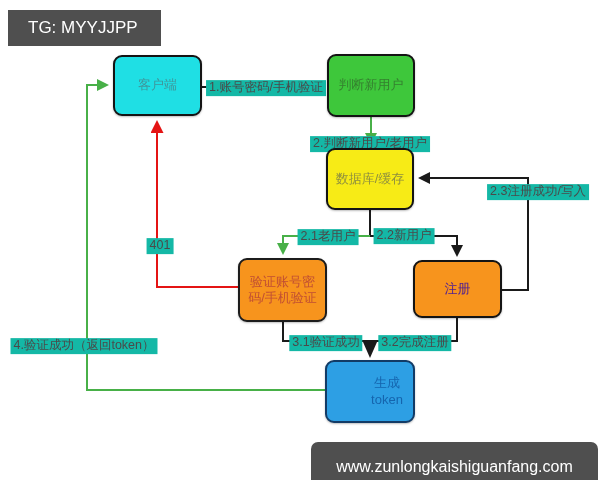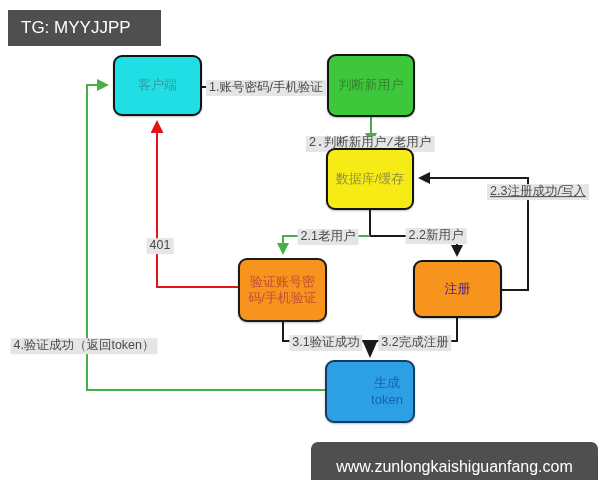--- a/index.html
+++ b/index.html
@@ -19,37 +19,37 @@
     box-shadow:0 1px 2px rgba(0,0,0,0.25);
   }
   .node-client{left:113px;top:55px;width:89px;height:61px;background:#1fdfe4;color:#3f969b;}
   .node-login{left:327px;top:54px;width:88px;height:63px;background:#3ec73b;color:#35802f;}
   .node-database{left:326px;top:148px;width:88px;height:62px;background:#f7eb16;color:#90903e;}
   .node-verify{left:238px;top:258px;width:89px;height:64px;background:#f7941d;color:#c14f33;border-color:#1c1c1c;}
   .node-register{left:413px;top:260px;width:89px;height:58px;background:#f7941d;color:#4c1d95;}
   .node-token{left:325px;top:360px;width:90px;height:63px;background:#2d9fe4;color:#1565ae;border-color:#123b66;padding-left:40px;}
   .elabel{
     position:absolute;transform:translate(-50%,-50%);
-    background:#e5e5e5;color:#4a4a4a;font-size:12.5px;white-space:nowrap;
+    background:#14b8a6;color:#4a4a4a;font-size:12.5px;white-space:nowrap;
     padding:1px 3px;line-height:1.1;text-align:right;
   }
   .l1{left:266px;top:88px;}
-  .l2{left:370px;top:144px;font-family:Liberation Mono, monospace;}
+  .l2{left:370px;top:144px;}
   .l21{left:328px;top:237px;}
-  .l22{left:436px;top:236px;}
-  .l23{left:538px;top:192px;text-decoration:underline;}
+  .l22{left:404px;top:236px;}
+  .l23{left:538px;top:192px;}
   .l401{left:160px;top:246px;}
   .l31{left:326px;top:343px;}
   .l32{left:415px;top:343px;}
   .l4{left:84px;top:346px;}
   .banner{
     position:absolute;background:#4f4f4f;color:#ffffff;
     display:flex;align-items:center;white-space:nowrap;
   }
-  .banner-top{left:8px;top:10px;width:153px;height:36px;font-size:17px;padding-left:13px;box-sizing:border-box;}
+  .banner-top{left:8px;top:10px;width:153px;height:36px;font-size:17px;padding-left:20px;box-sizing:border-box;}
   .banner-bottom{left:311px;top:442px;width:287px;height:50px;font-size:16px;justify-content:center;border-radius:7px;}
 </style>
 </head>
 <body>
 
 <div class="stage">
 
   <svg class="wires" width="600" height="480" viewBox="0 0 600 480">
     <defs>
       <marker id="arrBlack" markerUnits="userSpaceOnUse" markerWidth="12" markerHeight="12" refX="10" refY="6" orient="auto">

